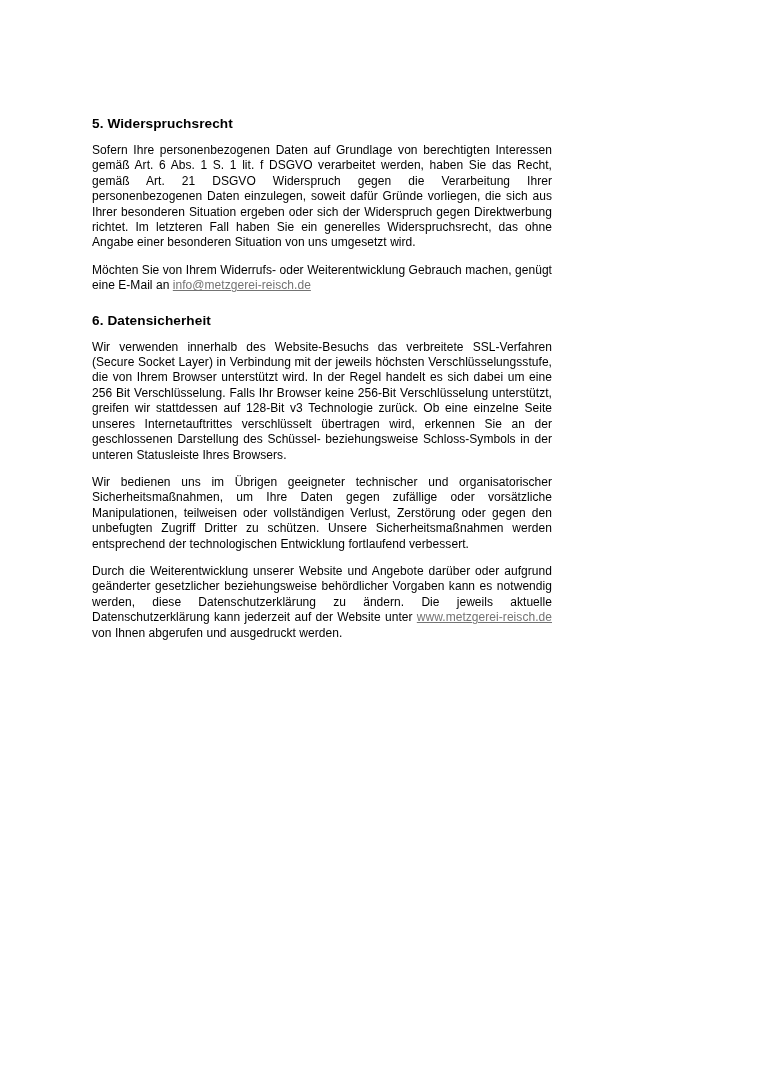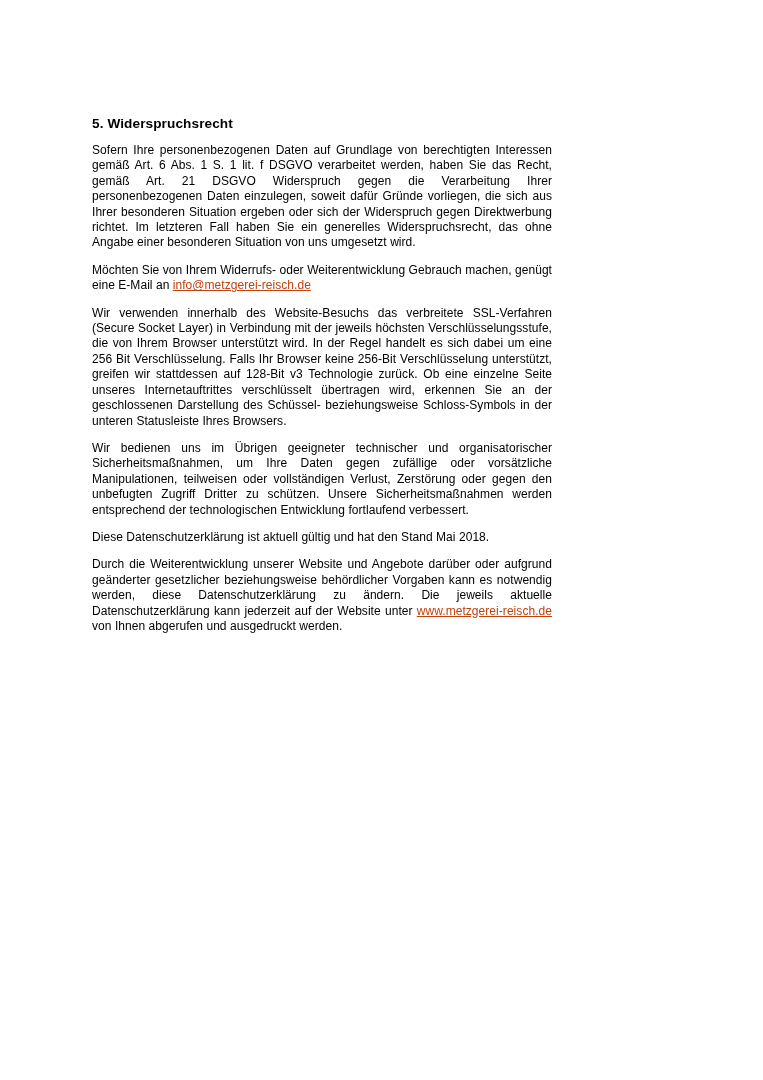--- a/index.html
+++ b/index.html
@@ -40,38 +40,38 @@
     font-size: 12px;
     line-height: 15.4px;
     margin: 0 0 12px 0;
     text-align: justify;
     letter-spacing: 0.05px;
   }
   .doc-paragraph.last-of-section {
     margin-bottom: 12px;
   }
   a.doc-link {
-    color: #c2410c;
+    color: #737373;
     cursor: pointer;
   }
 </style>
 </head>
 <body>
 
 <div class="page">
 
   <h2 class="doc-heading">5. Widerspruchsrecht</h2>
 
   <p class="doc-paragraph">Sofern Ihre personenbezogenen Daten auf Grundlage von berechtigten Interessen gemäß Art. 6 Abs. 1 S. 1 lit. f DSGVO verarbeitet werden, haben Sie das Recht, gemäß Art. 21 DSGVO Widerspruch gegen die Verarbeitung Ihrer personenbezogenen Daten einzulegen, soweit dafür Gründe vorliegen, die sich aus Ihrer besonderen Situation ergeben oder sich der Widerspruch gegen Direktwerbung richtet. Im letzteren Fall haben Sie ein generelles Widerspruchsrecht, das ohne Angabe einer besonderen Situation von uns umgesetzt wird.</p>
 
   <p class="doc-paragraph last-of-section"><span>Möchten Sie von Ihrem Widerrufs- oder Weiterentwicklung Gebrauch machen, genügt eine E-Mail an </span><a class="doc-link" href="#">info@metzgerei-reisch.de</a></p>
 
+  <h2 class="doc-heading spaced">6. Datensicherheit</h2>
 
   <p class="doc-paragraph">Wir verwenden innerhalb des Website-Besuchs das verbreitete SSL-Verfahren (Secure Socket Layer) in Verbindung mit der jeweils höchsten Verschlüsselungsstufe, die von Ihrem Browser unterstützt wird. In der Regel handelt es sich dabei um eine 256 Bit Verschlüsselung. Falls Ihr Browser keine 256-Bit Verschlüsselung unterstützt, greifen wir stattdessen auf 128-Bit v3 Technologie zurück. Ob eine einzelne Seite unseres Internetauftrittes verschlüsselt übertragen wird, erkennen Sie an der geschlossenen Darstellung des Schüssel- beziehungsweise Schloss-Symbols in der unteren Statusleiste Ihres Browsers.</p>
 
   <p class="doc-paragraph last-of-section">Wir bedienen uns im Übrigen geeigneter technischer und organisatorischer Sicherheitsmaßnahmen, um Ihre Daten gegen zufällige oder vorsätzliche Manipulationen, teilweisen oder vollständigen Verlust, Zerstörung oder gegen den unbefugten Zugriff Dritter zu schützen. Unsere Sicherheitsmaßnahmen werden entsprechend der technologischen Entwicklung fortlaufend verbessert.</p>
 
 
-  <p class="doc-paragraph">Diese Datenschutzerklärung ist aktuell gültig und hat den Stand Mai 2018.</p>
 
   <p class="doc-paragraph last-of-section"><span>Durch die Weiterentwicklung unserer Website und Angebote darüber oder aufgrund geänderter gesetzlicher beziehungsweise behördlicher Vorgaben kann es notwendig werden, diese Datenschutzerklärung zu ändern. Die jeweils aktuelle Datenschutzerklärung kann jederzeit auf der Website unter </span><a class="doc-link" href="#">www.metzgerei-reisch.de</a><span> von Ihnen abgerufen und ausgedruckt werden.</span></p>
 
 </div>
 
 </body></html>

